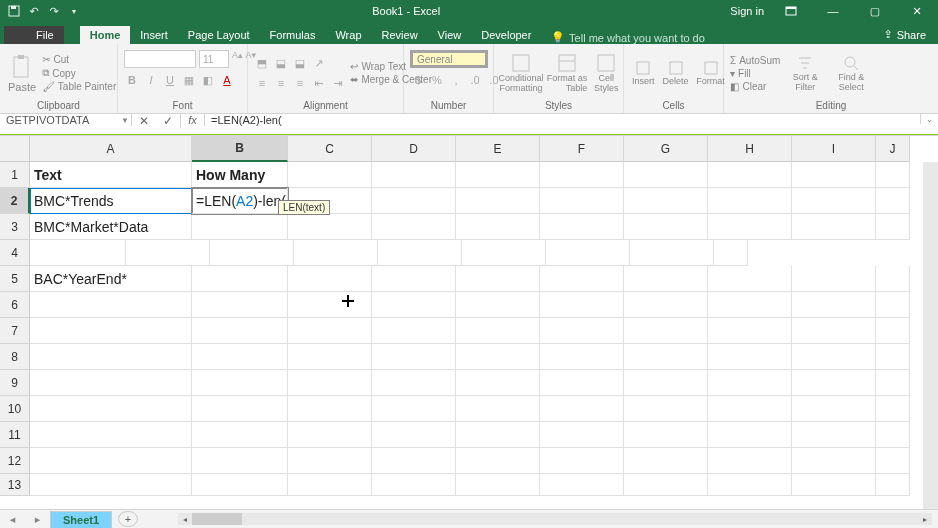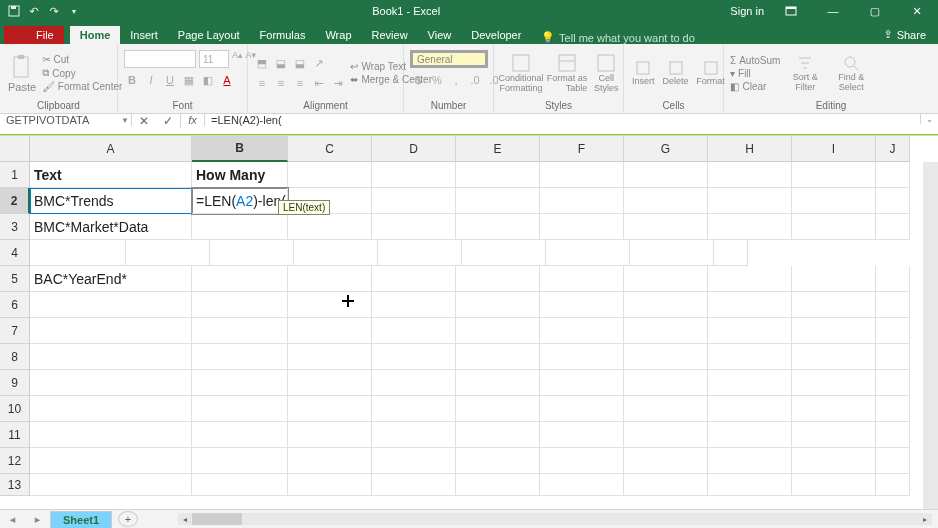--- a/index.html
+++ b/index.html
@@ -9,21 +9,21 @@
 .titlebar { height: 22px; background: #217346; display: flex; align-items: center; color: #fff; font-size: 11px; }
 .qat { display: flex; align-items: center; gap: 4px; padding-left: 6px; }
 .qat .ic { width: 16px; height: 16px; display: flex; align-items: center; justify-content: center; opacity: .9; }
 .title-center { flex: 1; text-align: center; }
 .title-right { display: flex; align-items: center; gap: 12px; padding-right: 6px; }
 .winbtn { width: 30px; height: 22px; display: flex; align-items: center; justify-content: center; cursor: default; }
 
 
 .tabstrip { height: 22px; background: #217346; display: flex; align-items: flex-end; padding-left: 4px; }
 .tab { padding: 3px 10px; font-size: 11px; color: #fff; cursor: default; }
-.tab.file { background: #b91c1c; margin-right: 6px; padding-left: 32px; }
+.tab.file { background: #404040; margin-right: 16px; padding-left: 32px; }
 .tab.active { background: #f3f3f3; color: #217346; font-weight: 600; }
 .tellme { display: flex; align-items: center; gap: 4px; padding: 0 10px; color: #c7e3d3; font-size: 11px; }
 .share { margin-left: auto; color: #fff; font-size: 11px; padding: 3px 12px; display: flex; align-items: center; gap: 4px; }
 
 
 .ribbon { height: 70px; background: #f3f3f3; border-bottom: 1px solid #d4d4d4; display: flex; font-size: 11px; color: #666; }
 .group { border-right: 1px solid #e0e0e0; display: flex; flex-direction: column; padding: 2px 6px 0; }
 .gbody { flex: 1; display: flex; align-items: center; gap: 4px; }
 .glabel { text-align: center; font-size: 10px; color: #6b6b6b; padding-bottom: 2px; }
 .vbtn { display: flex; flex-direction: column; align-items: center; justify-content: center; width: 42px; padding: 2px; color: #888; }
@@ -150,21 +150,21 @@
         <div class="row">
             <span>✂</span>
             <span>Cut</span>
           </div>
         <div class="row">
             <span>⧉</span>
             <span>Copy</span>
           </div>
         <div class="row">
             <span>🖌</span>
-            <span>Format Center</span>
+            <span>Table Painter</span>
           </div>
       </div>
     </div>
     <div class="glabel">Clipboard</div>
   </div>
 
   <div class="group" style="width:130px">
     <div class="gbody" style="flex-direction:column;align-items:flex-start;gap:4px;padding-top:4px">
       <div style="display:flex;gap:3px">
         <div class="fontbox"></div>

